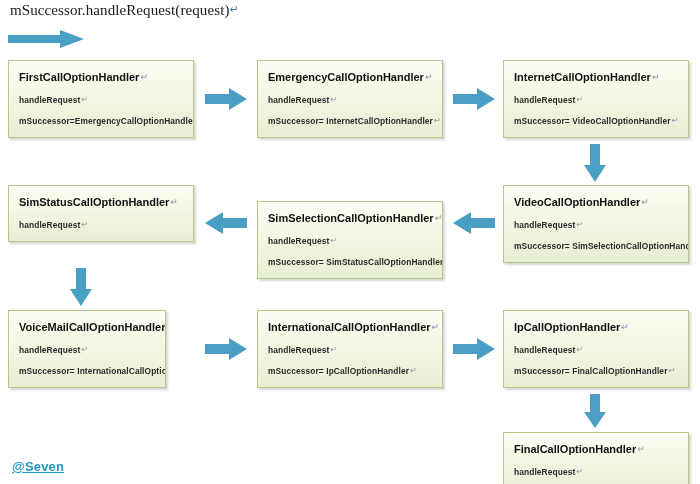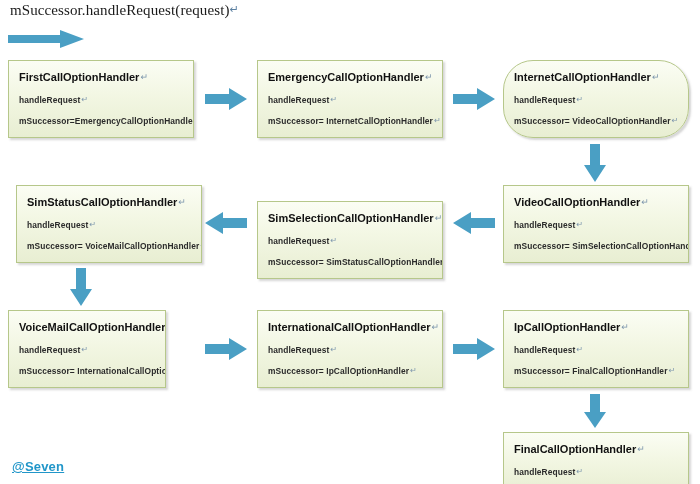--- a/index.html
+++ b/index.html
@@ -136,33 +136,33 @@
     <div class="box-line"><span>handleRequest</span><span class="ret">↵</span></div>
     <div class="box-line"><span>mSuccessor= InternetCallOptionHandler</span><span class="ret">↵</span></div>
   </div>
 
   <div class="arrow" style="left:453px; top:88px;">
     <svg width="42" height="22" viewBox="0 0 42 22">
       <path d="M0 6 L24 6 L24 0 L42 11 L24 22 L24 16 L0 16 Z" fill="#4a9fc4"></path>
     </svg>
   </div>
 
-  <div class="handler-box" style="left:503px; top:60px; width:186px; height:78px;border-radius:30px;">
+  <div class="handler-box" style="left:503px; top:60px; width:186px; height:78px;">
     <div class="box-title"><span>InternetCallOptionHandler</span><span class="ret">↵</span></div>
     <div class="box-line"><span>handleRequest</span><span class="ret">↵</span></div>
     <div class="box-line"><span>mSuccessor= VideoCallOptionHandler</span><span class="ret">↵</span></div>
   </div>
 
   <div class="arrow" style="left:584px; top:144px;">
     <svg width="22" height="38" viewBox="0 0 22 38">
       <path d="M6 0 L16 0 L16 21 L22 21 L11 38 L0 21 L6 21 Z" fill="#4a9fc4"></path>
     </svg>
   </div>
 
-  <div class="handler-box" style="left:16px; top:185px; width:186px; height:78px;">
+  <div class="handler-box" style="left:8px; top:185px; width:186px; height:57px;">
     <div class="box-title"><span>SimStatusCallOptionHandler</span><span class="ret">↵</span></div>
     <div class="box-line"><span>handleRequest</span><span class="ret">↵</span></div>
     <div class="box-line"><span>mSuccessor= VoiceMailCallOptionHandler</span><span class="ret">↵</span></div>
   </div>
 
   <div class="arrow" style="left:205px; top:212px;">
     <svg width="42" height="22" viewBox="0 0 42 22">
       <path d="M42 6 L18 6 L18 0 L0 11 L18 22 L18 16 L42 16 Z" fill="#4a9fc4"></path>
     </svg>
   </div>

